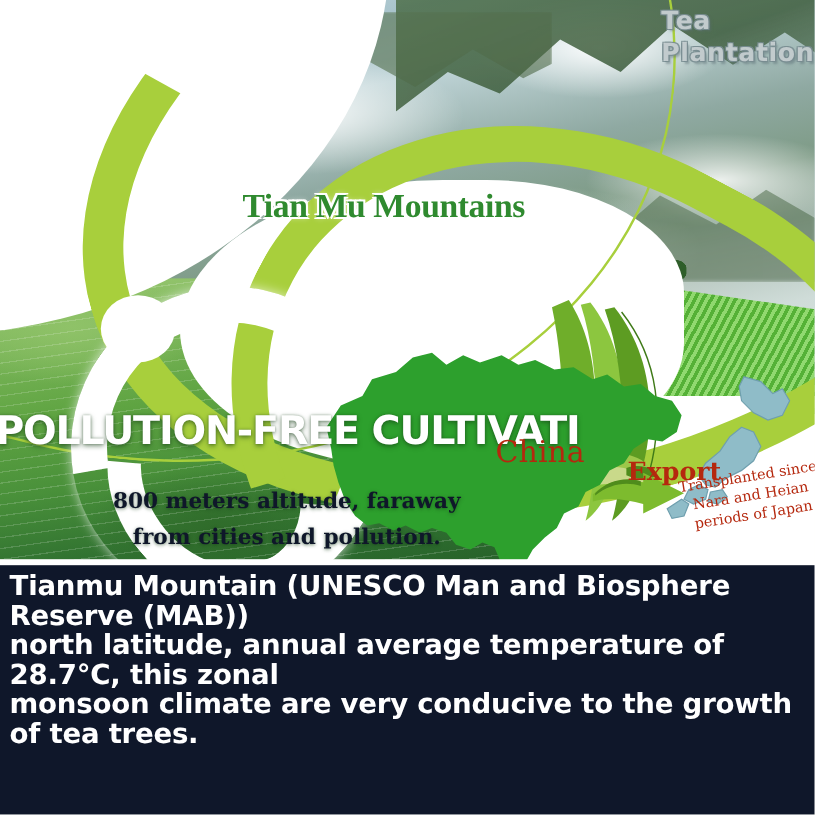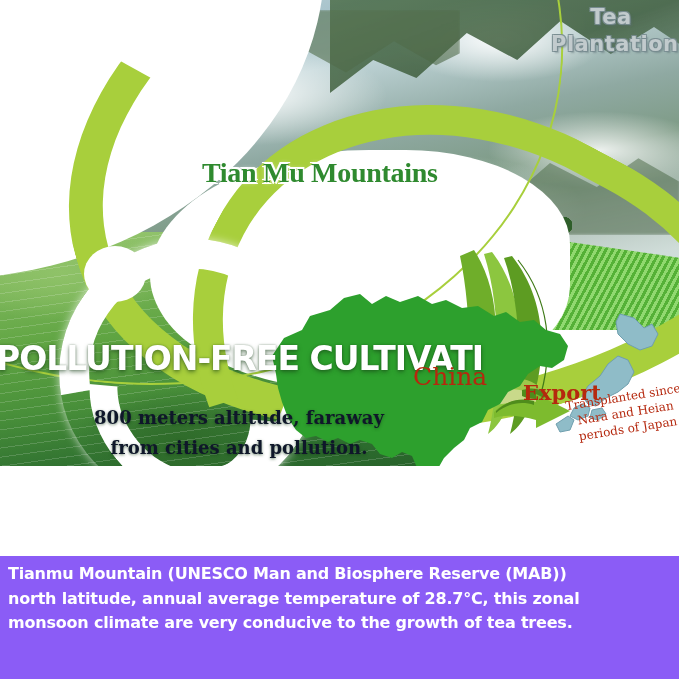--- a/index.html
+++ b/index.html
@@ -160,21 +160,21 @@
   }
   #leaf-cluster{
     position:absolute; left:400px; top:250px; width:200px; height:185px;
   }
 
   
   .txt{position:absolute;white-space:nowrap;}
 
   #logo-brand{
     right:8px; top:4px; width:120px;
-    text-align:center;
+    text-align:left;
     font-family:"DejaVu Sans", sans-serif;
     font-weight:bold;
     font-size:21px;
     line-height:27px;
     letter-spacing:.5px;
     color:rgba(255,255,255,.55);
     text-shadow:
       -1px -1px 0 rgba(120,140,145,.85),
        1px -1px 0 rgba(120,140,145,.85),
       -1px  1px 0 rgba(120,140,145,.85),
@@ -253,26 +253,26 @@
   #note-line2{
     left:248px; top:491px;
     font-family:"DejaVu Sans", sans-serif;
     font-style:italic; font-size:11.5px; color:#4a4a4a;
   }
   .u{ text-decoration:underline; }
 
   
   #desc-band{
     position:absolute;
-    left:0; bottom:0; width:679px; height:123px;
-    background:#8b5cf6;
+    left:0; bottom:0; width:679px; height:208px;
+    background:#0f172a;
     color:#ffffff;
     font-family:"DejaVu Sans", sans-serif;
     font-weight:bold;
-    font-size:16px;
+    font-size:23px;
     line-height:24.5px;
     letter-spacing:-.2px;
     padding:6px 8px 0 8px;
     box-sizing:border-box;
   }
   #desc-band p{margin:0;}
 </style>
 </head>
 <body>
 

